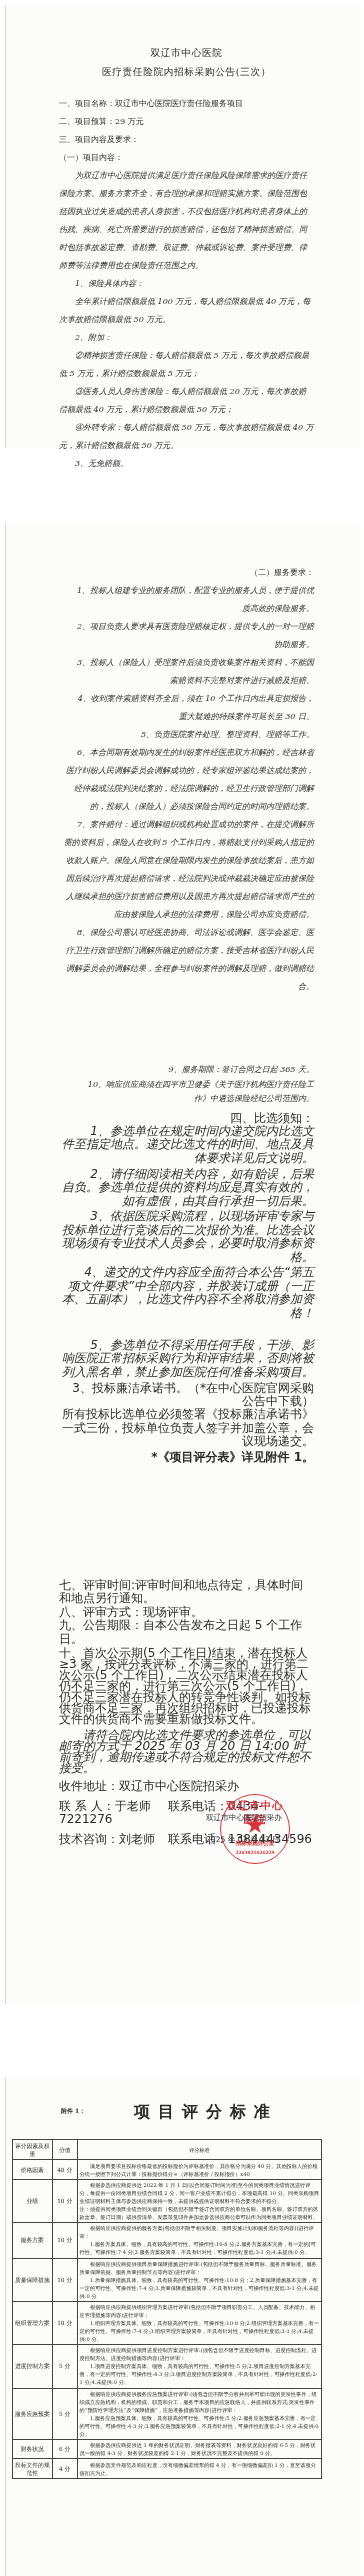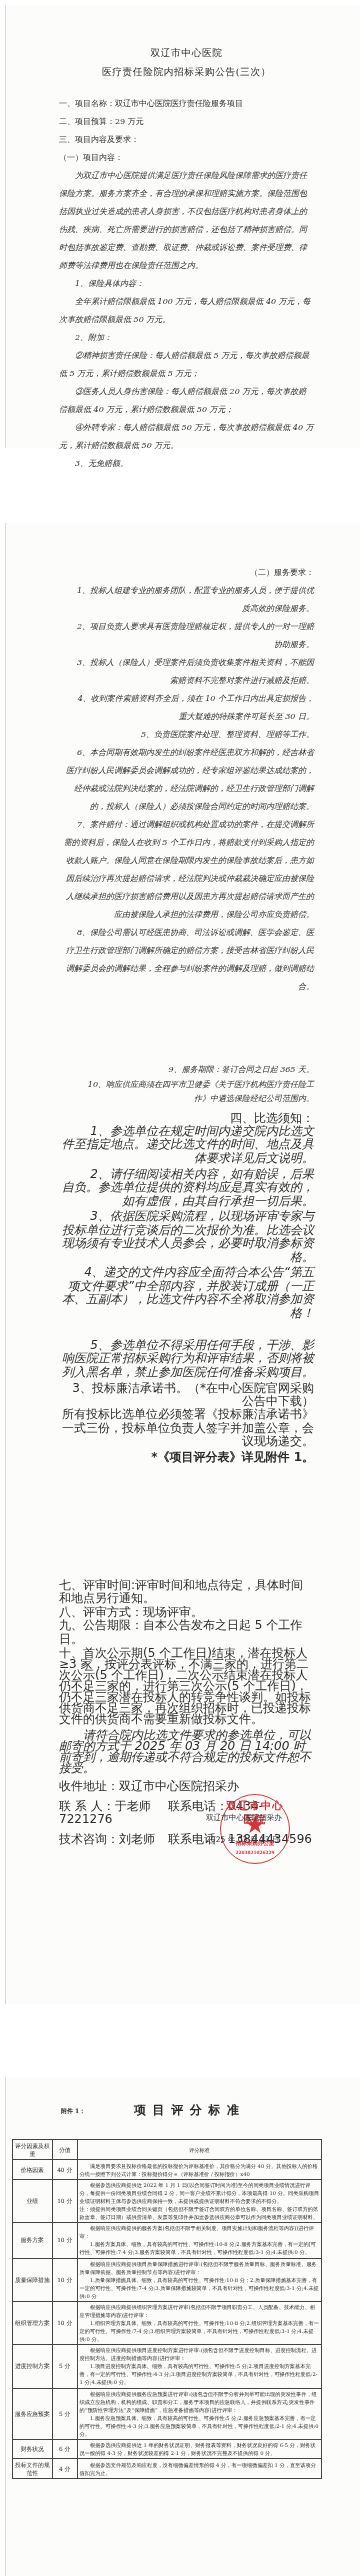--- a/index.html
+++ b/index.html
@@ -113,21 +113,21 @@
 <div class="tight" style="position:absolute; left:206px; top:1811px; width:121px; font-size:7.6px;">
   <p>双辽市中心医院招采办</p>
   <div style="height:8.5px"></div>
   <p style="font-family:'DejaVu Sans','Liberation Sans',sans-serif">2025 年 03 月 13 日</p>
 </div>
 
 <div class="page" style="top:2077px; height:499px;">
   <div class="edge"></div>
 </div>
 <div style="position:absolute; left:61px; top:2107px; font-size:6px; font-weight:bold;">附件 1：</div>
-<div style="position:absolute; left:134px; top:2102px; font-size:12px; font-weight:bold; letter-spacing:1.2px;">项 目 评 分 标 准</div>
+<div style="position:absolute; left:134px; top:2102px; font-size:16px; font-weight:bold; letter-spacing:1.2px;">项 目 评 分 标 准</div>
 
 <table class="score">
   <tbody>
       <tr>
     <th class="c1">评分因素及权重</th>
     <th class="c2">分值</th>
     <th class="c3" style="height:17px">评分标准</th>
   </tr>
   <tr>
     <td class="c1">价格因素</td>

